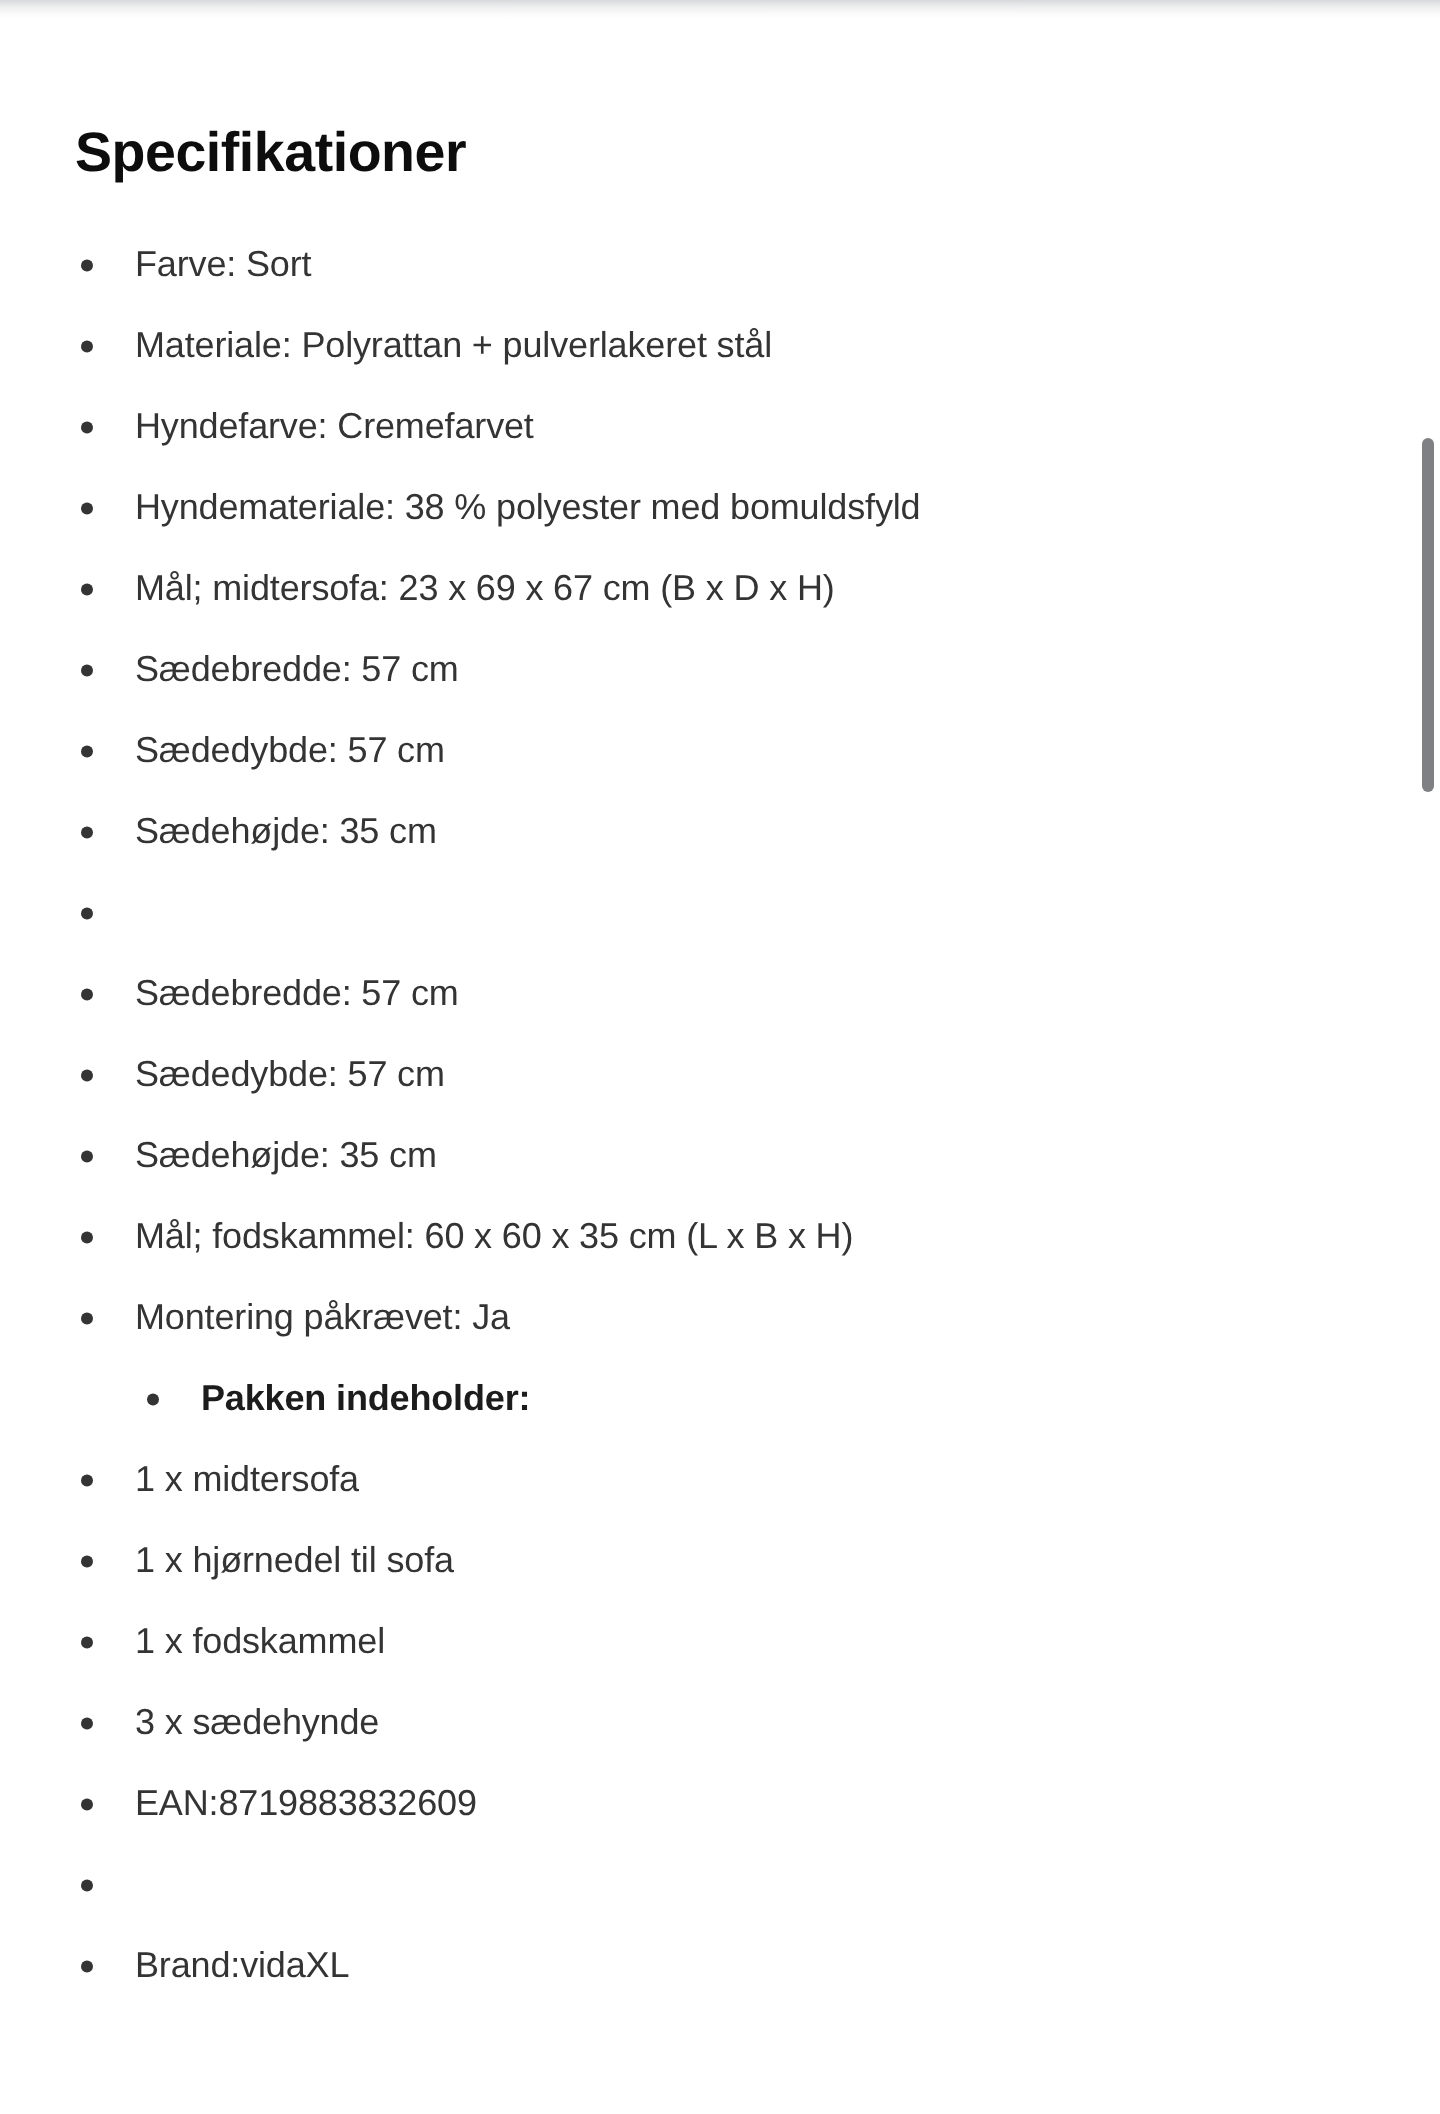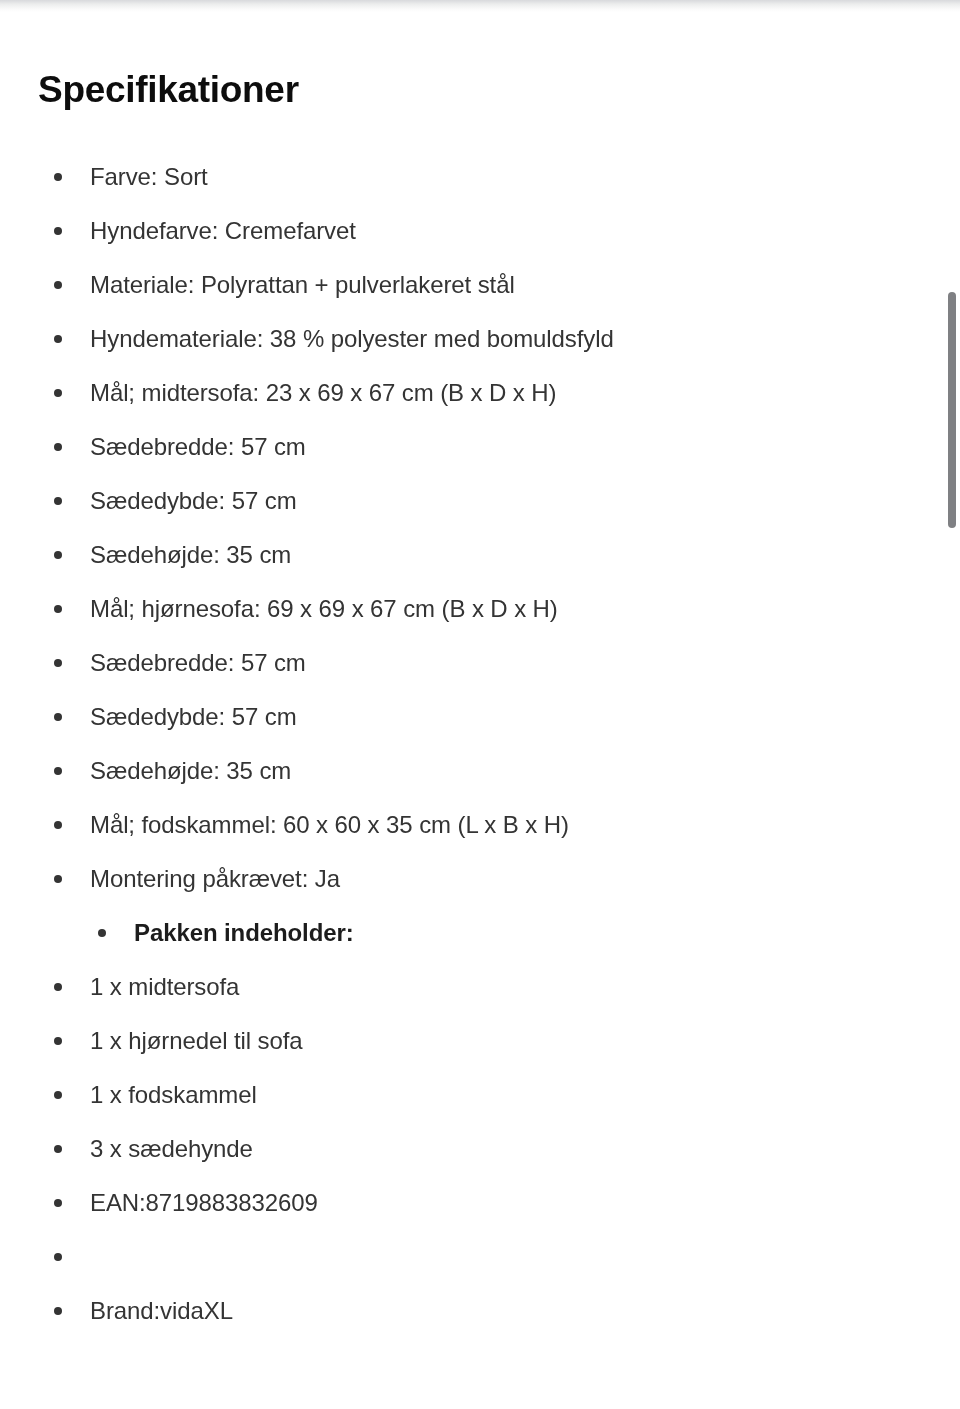--- a/index.html
+++ b/index.html
@@ -34,21 +34,21 @@
     width: 960px;
     height: 1409px;
     box-sizing: border-box;
     padding: 0;
   }
 
   .spec-title {
     position: absolute;
     left: 38px;
     top: 68px;
-    margin: 0;
+    margin: 12px;
     font-size: 37px;
     line-height: 44px;
     font-weight: 700;
     letter-spacing: -0.3px;
     color: #0d0d0d;
   }
 
   .spec-list {
     position: absolute;
     left: 0;
@@ -111,28 +111,28 @@
 <body>
 
 <div class="top-edge-shade"></div>
 
 <div class="spec-panel">
 
   <h2 class="spec-title">Specifikationer</h2>
 
   <ul class="spec-list">
       <li class="spec-item"><span class="bullet"></span><span class="spec-text">Farve: Sort</span></li>
+      <li class="spec-item"><span class="bullet"></span><span class="spec-text">Materiale: Polyrattan + pulverlakeret stål</span></li>
       <li class="spec-item"><span class="bullet"></span><span class="spec-text">Hyndefarve: Cremefarvet</span></li>
-      <li class="spec-item"><span class="bullet"></span><span class="spec-text">Materiale: Polyrattan + pulverlakeret stål</span></li>
       <li class="spec-item"><span class="bullet"></span><span class="spec-text">Hyndemateriale: 38 % polyester med bomuldsfyld</span></li>
       <li class="spec-item"><span class="bullet"></span><span class="spec-text">Mål; midtersofa: 23 x 69 x 67 cm (B x D x H)</span></li>
       <li class="spec-item"><span class="bullet"></span><span class="spec-text">Sædebredde: 57 cm</span></li>
       <li class="spec-item"><span class="bullet"></span><span class="spec-text">Sædedybde: 57 cm</span></li>
       <li class="spec-item"><span class="bullet"></span><span class="spec-text">Sædehøjde: 35 cm</span></li>
-      <li class="spec-item"><span class="bullet"></span><span class="spec-text">Mål; hjørnesofa: 69 x 69 x 67 cm (B x D x H)</span></li>
+      <li class="spec-item"><span class="bullet"></span></li>
       <li class="spec-item"><span class="bullet"></span><span class="spec-text">Sædebredde: 57 cm</span></li>
       <li class="spec-item"><span class="bullet"></span><span class="spec-text">Sædedybde: 57 cm</span></li>
       <li class="spec-item"><span class="bullet"></span><span class="spec-text">Sædehøjde: 35 cm</span></li>
       <li class="spec-item"><span class="bullet"></span><span class="spec-text">Mål; fodskammel: 60 x 60 x 35 cm (L x B x H)</span></li>
       <li class="spec-item"><span class="bullet"></span><span class="spec-text">Montering påkrævet: Ja</span></li>
       <li class="spec-item is-bold"><span class="bullet"></span><span class="spec-text">Pakken indeholder:</span></li>
       <li class="spec-item"><span class="bullet"></span><span class="spec-text">1 x midtersofa</span></li>
       <li class="spec-item"><span class="bullet"></span><span class="spec-text">1 x hjørnedel til sofa</span></li>
       <li class="spec-item"><span class="bullet"></span><span class="spec-text">1 x fodskammel</span></li>
       <li class="spec-item"><span class="bullet"></span><span class="spec-text">3 x sædehynde</span></li>

